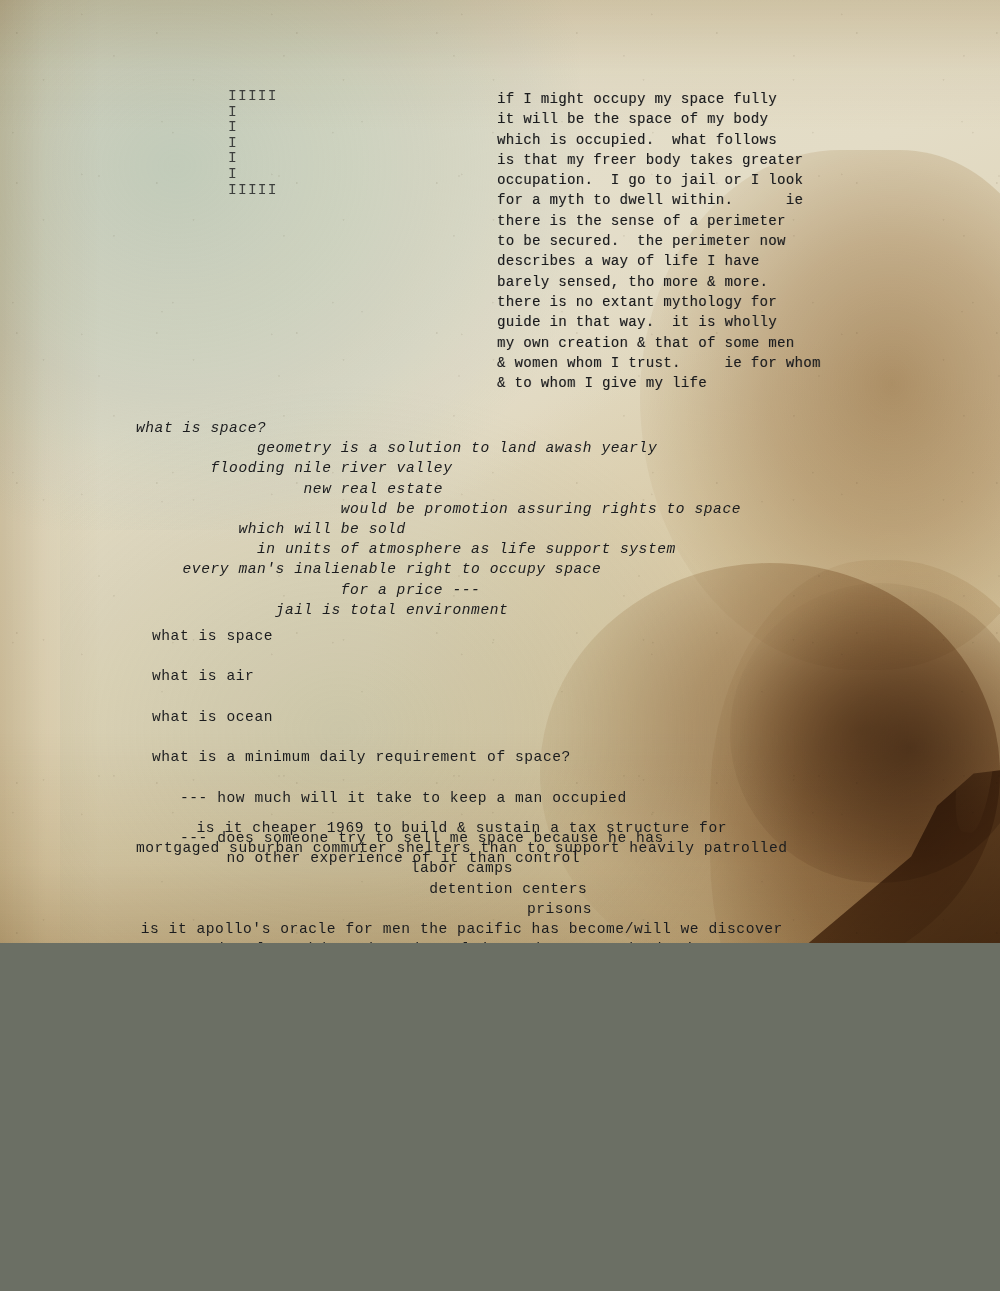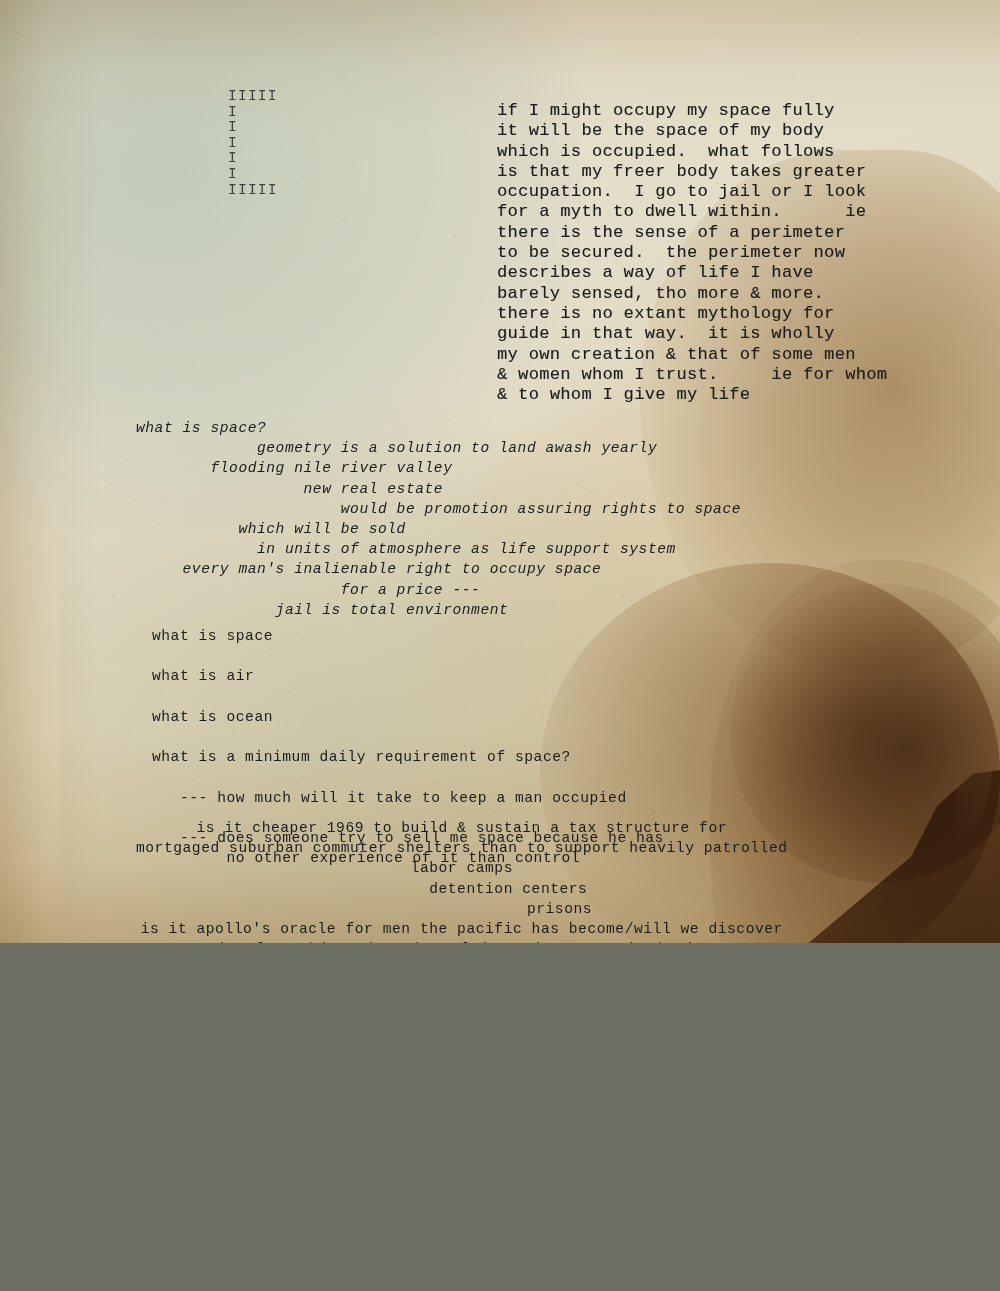--- a/index.html
+++ b/index.html
@@ -149,23 +149,22 @@
   #col-marks {
     left: 228px;
     top: 89px;
     line-height: 15.6px;
     letter-spacing: 1.2px;
   }
   #right-stanza {
     left: 497px;
     top: 89px;
     line-height: 20.3px;
-    font-size: 17px;
+    font-size: 14px;
     letter-spacing: 0.35px;
-    margin-top: 12px;
   }
   #body-1 { left: 136px; top: 418px; font-style: italic; }
   #body-2 { left: 152px; top: 626px; }
   #body-3 { left: 136px; top: 818px; text-align: center; }
   #colophon { left: 455px; top: 1093px; }
 </style>
 </head>
 <body>
 
 <div id="page">

